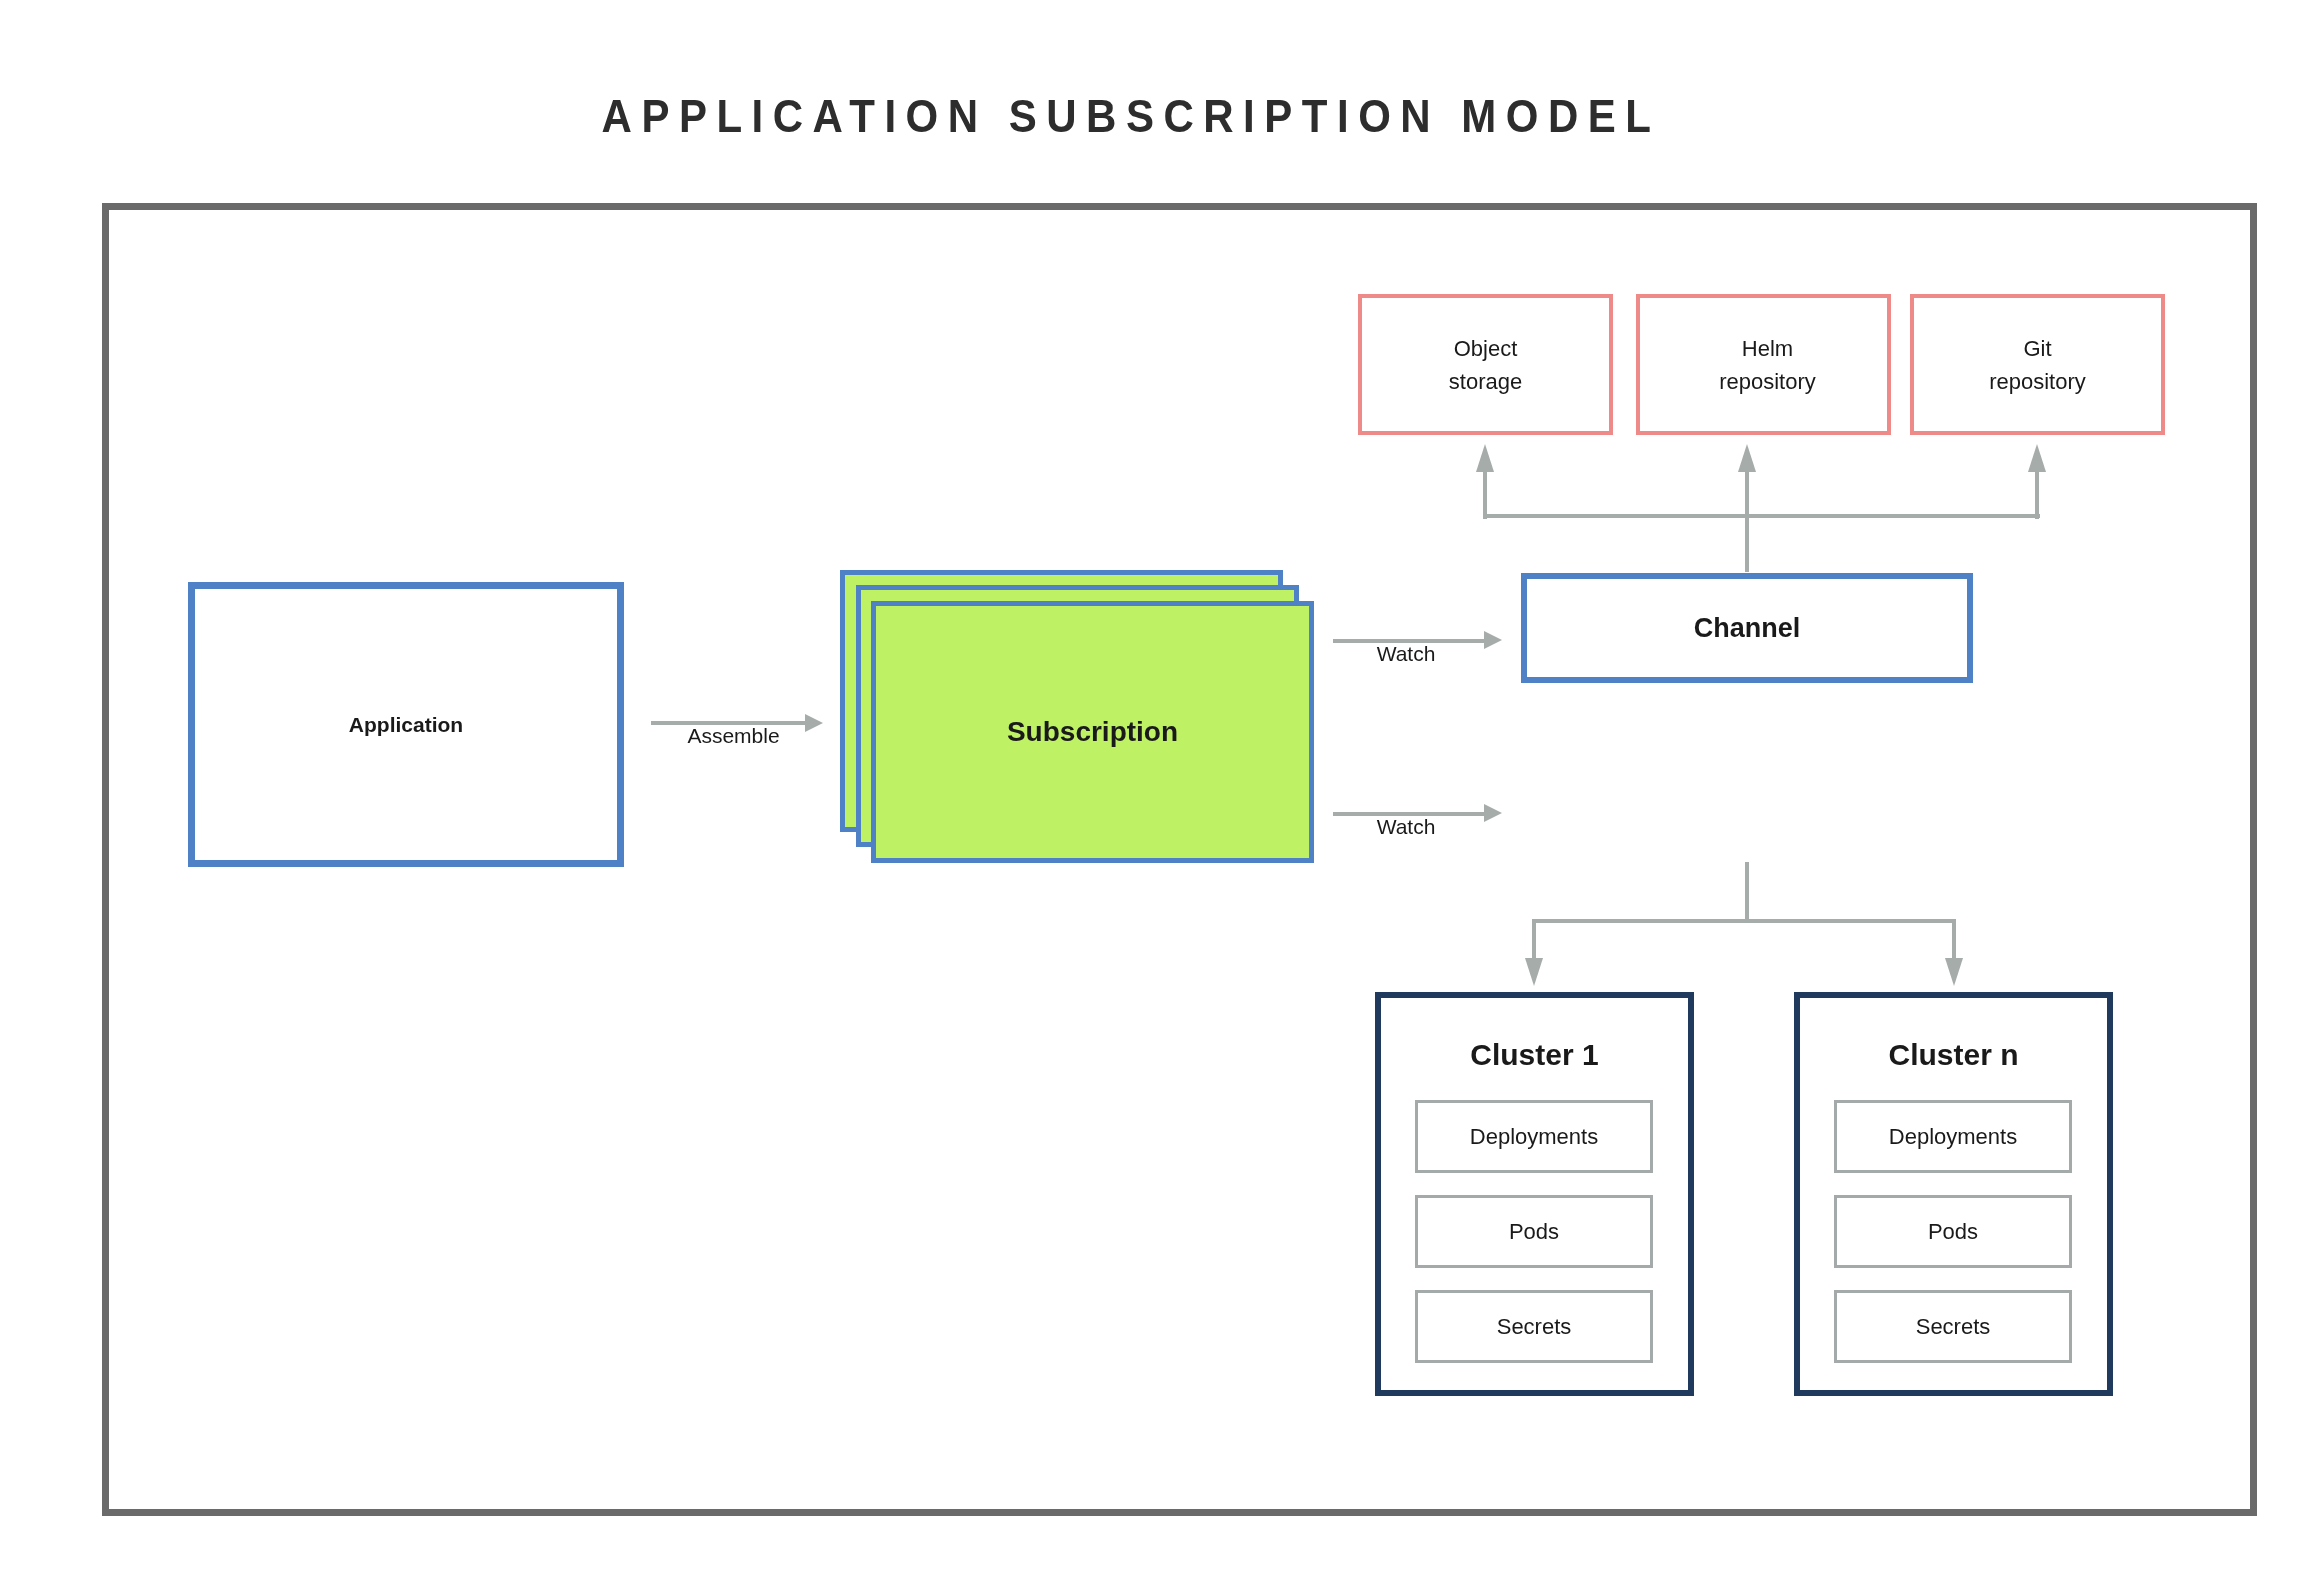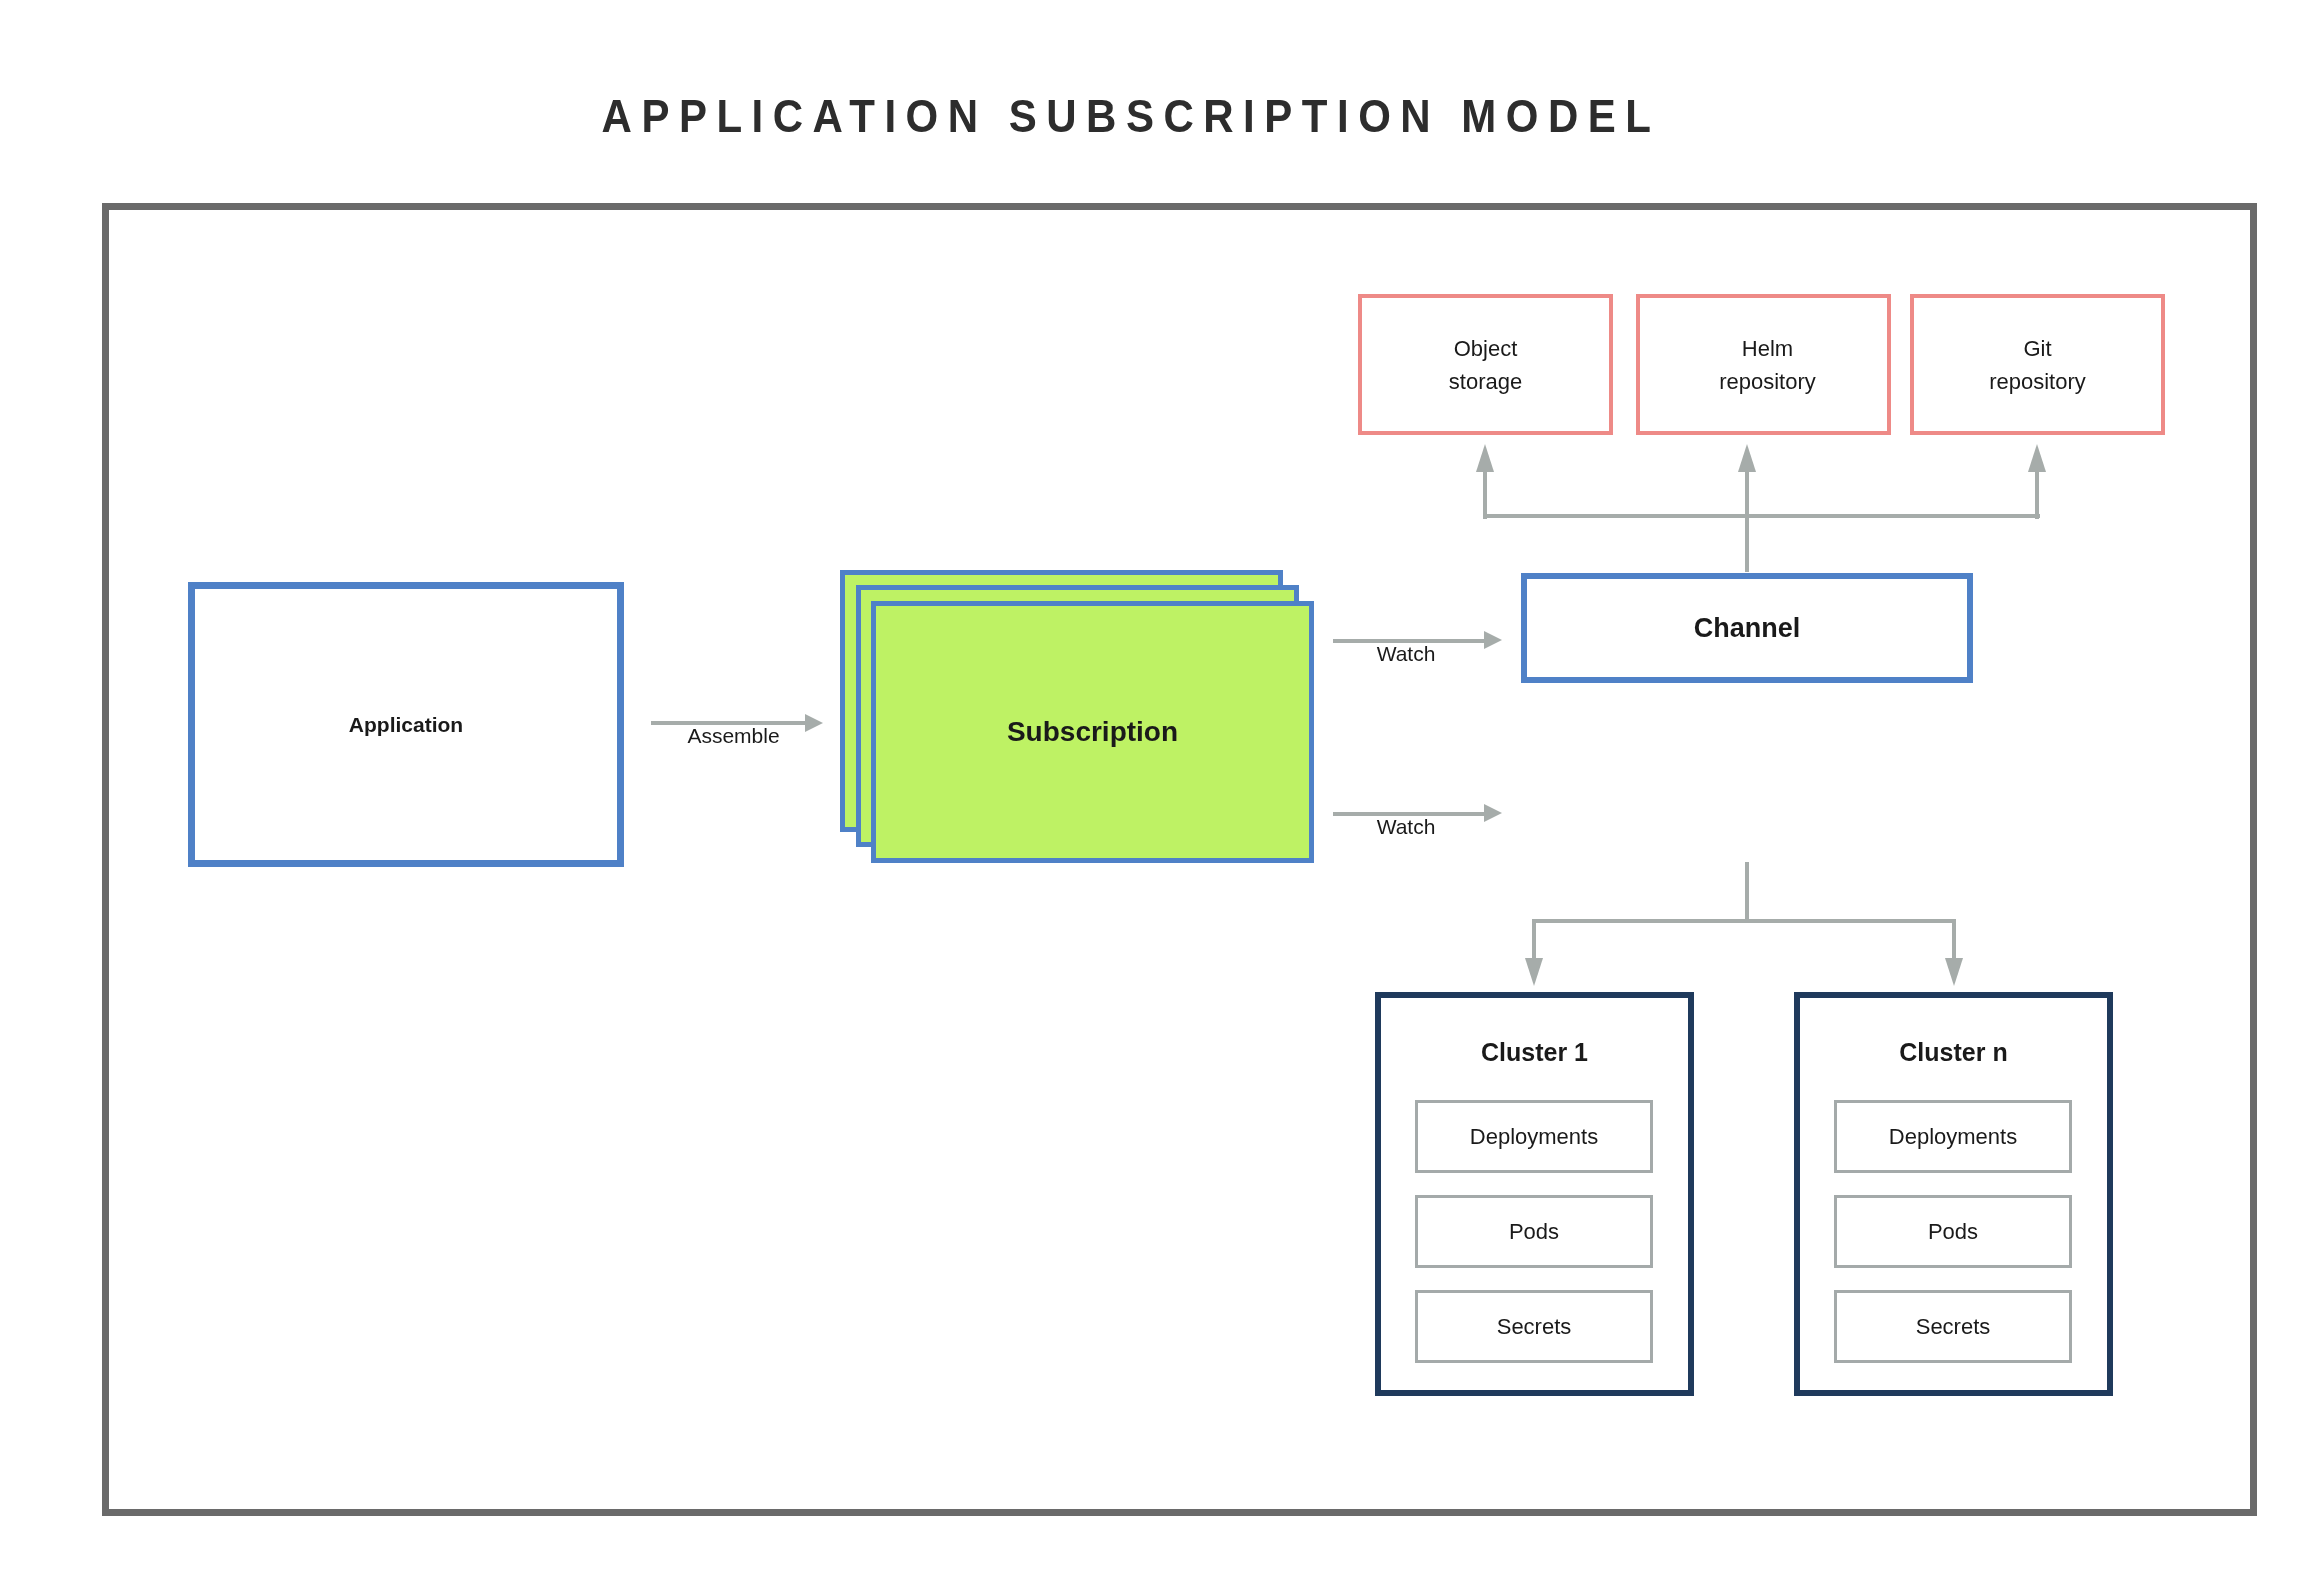--- a/index.html
+++ b/index.html
@@ -42,21 +42,21 @@
   .sub-mid{left:856px; top:585px; z-index:2;}
   .sub-front{left:871px; top:601px; z-index:3; display:flex; align-items:center;
              justify-content:center; font-size:28px; font-weight:700;}
 
   
   .cluster{top:992px; width:319px; height:404px; border:6.7px solid var(--navy);
            background:#ffffff; position:absolute;}
   .cluster.c1{left:1375px;}
   .cluster.cn{left:1794px;}
   .cluster-title{position:absolute; top:40px; left:0; right:0; text-align:center;
-                 font-size:25px; font-weight:700;}
+                 font-size:30px; font-weight:700;}
   .resource{position:absolute; left:34px; width:238px; height:73px;
             border:3.8px solid var(--inner-border); background:#ffffff; display:flex;
             align-items:center; justify-content:center; font-size:22px;}
   .resource.r1{top:102px;} .resource.r2{top:197px;} .resource.r3{top:292px;}
 
   
   .line{position:absolute; background:var(--connector);}
   .edge-label{position:absolute; text-align:center; font-size:21px; font-weight:500;
               color:var(--text);margin-top:40px;}
   .head-right{position:absolute; width:0; height:0;

